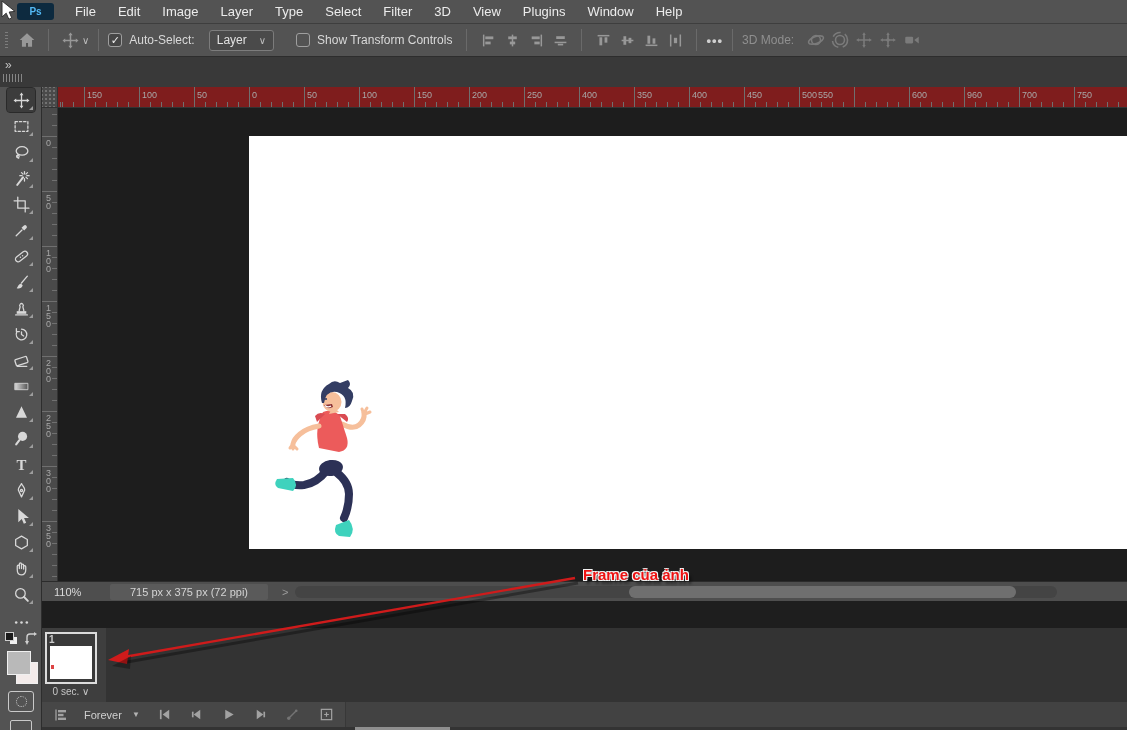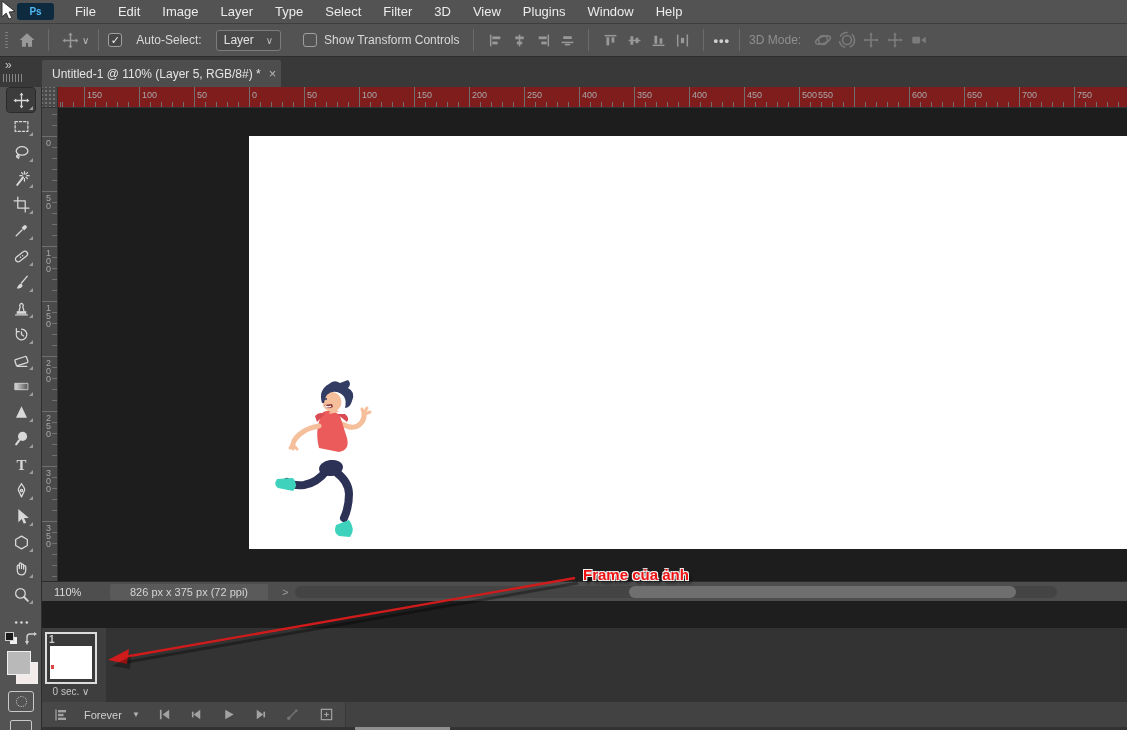--- a/index.html
+++ b/index.html
@@ -164,21 +164,21 @@
     <div class="vdiv"></div>
     <div class="oicon">
       <svg width="17" height="17" viewBox="0 0 16 16">
           <path d="M8 2.2v11.6M2.2 8h11.6"></path>
           <path class="f" d="M8 0.5L6 3h4zM8 15.5L6 13h4zM0.5 8L3 6v4zM15.5 8L13 6v4z"></path>
         </svg>
     </div>
     <span class="chev">∨</span>
     <div class="vdiv"></div>
     <div class="chk">✓</div>
-    <span class="obar-label" style="margin-left:14px">Auto-Select:</span>
+    <span class="obar-label" style="margin-left:7px">Auto-Select:</span>
     <div class="dd" style="margin-left:14px">
       <span>Layer</span>
       <span class="chev">∨</span>
     </div>
     <div class="chk" style="margin-left:22px; background:#535353;"></div>
     <span class="obar-label" style="margin-left:7px">Show Transform Controls</span>
     <div class="vdiv" style="margin-left:14px"></div>
 
     <div class="oicon">
       <svg width="15" height="15" viewBox="0 0 14 14">
@@ -269,24 +269,20 @@
       <svg width="18" height="18" viewBox="0 0 16 16">
           <rect class="f" x="2" y="5" width="7" height="6" rx="1"></rect>
           <path class="f" d="M10 8l4-3v6z"></path>
         </svg>
     </div>
   </div>
 
   <div id="tabbar" class="abs">
     <span id="dock-collapse">»</span>
     <div id="dock-grip"></div>
-    <div id="doc-tab">
-      <span id="doc-tab-title">Untitled-1 @ 110% (Layer 5, RGB/8#) *</span>
-      <span id="doc-tab-close">×</span>
-    </div>
   </div>
 
   <div id="ruler-corner" class="abs"></div>
   <div id="hruler" class="abs">
       <div class="minor"></div>
       <div class="htick" style="left: 26px;"></div>
       <span class="hlab" style="left: 29px;">150</span>
       <div class="htick" style="left: 81px;"></div>
       <span class="hlab" style="left: 84px;">100</span>
       <div class="htick" style="left: 136px;"></div>
@@ -311,21 +307,21 @@
       <span class="hlab" style="left: 634px;">400</span>
       <div class="htick" style="left: 686px;"></div>
       <span class="hlab" style="left: 689px;">450</span>
       <div class="htick" style="left: 741px;"></div>
       <span class="hlab" style="left: 744px;">500</span>
       <div class="htick" style="left: 796px;"></div>
       <span class="hlab" style="left: 760px;">550</span>
       <div class="htick" style="left: 851px;"></div>
       <span class="hlab" style="left: 854px;">600</span>
       <div class="htick" style="left: 906px;"></div>
-      <span class="hlab" style="left: 909px;">650</span>
+      <span class="hlab" style="left: 909px;">960</span>
       <div class="htick" style="left: 961px;"></div>
       <span class="hlab" style="left: 964px;">700</span>
       <div class="htick" style="left: 1016px;"></div>
       <span class="hlab" style="left: 1019px;">750</span>
     </div>
   <div id="vruler" class="abs">
       <div class="minor"></div>
       <div class="vtick" style="top: 28px;"></div>
       <span class="vlab" style="top: 31px;">0</span>
       <div class="vtick" style="top: 83px;"></div>
@@ -520,21 +516,21 @@
     <div class="swatch" style="left:16px; top:575px; width:22px; height:22px; background:#f3ebea;"></div>
     <div class="swatch" style="left:7px; top:564px; width:24px; height:24px; background:#b9b9b9;"></div>
     <div class="abs" style="left:8px; top:604px; width:26px; height:21px; border:1px solid #c9c9c9; border-radius:3px; display:flex; align-items:center; justify-content:center;">
       <div style="width:11px; height:11px; border:1.4px dotted #c9c9c9; border-radius:50%;"></div>
     </div>
     <div class="abs" style="left:10px; top:633px; width:22px; height:14px; border:1.4px solid #c9c9c9; border-radius:2px;"></div>
   </div>
 
   <div id="statusbar" class="abs">
     <span id="zoom-field">110%</span>
-    <div id="dims-box">826 px x 375 px (72 ppi)</div>
+    <div id="dims-box">715 px x 375 px (72 ppi)</div>
     <span class="sb-chev">&gt;</span>
     <span class="sb-chev">&lt;</span>
     <div id="hscroll-track">
       <div id="hscroll-thumb"></div>
     </div>
   </div>
 
   <div id="tl-body" class="abs">
     <div id="tl-frame-col">
       <div id="frame-thumb">

